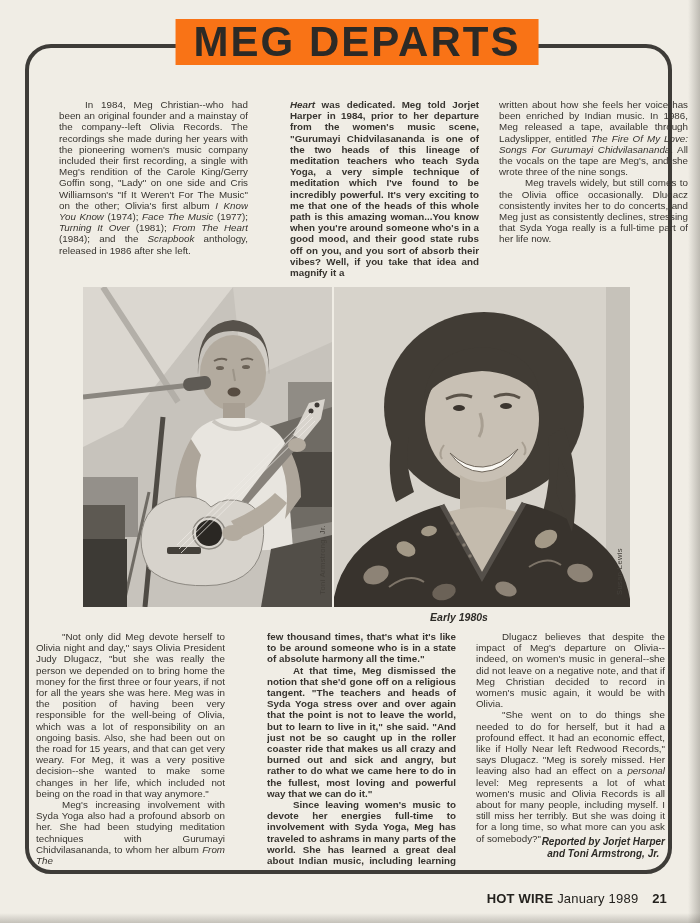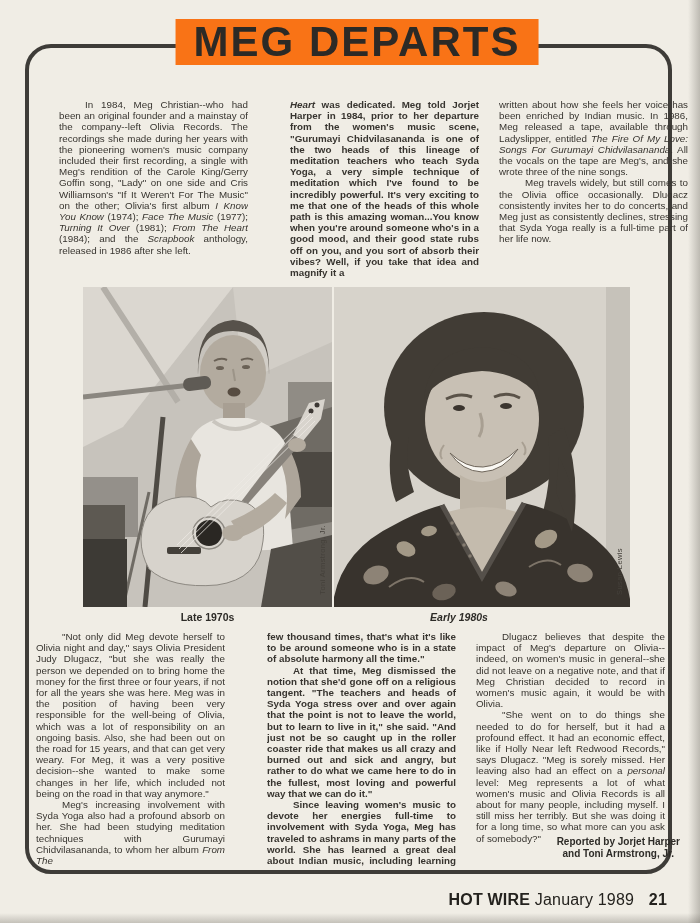--- a/index.html
+++ b/index.html
@@ -39,25 +39,25 @@
   }
   #credit-left{right:5px;bottom:12px;}
   #credit-right{right:6px;bottom:12px;}
   .caption{
     position:absolute;top:611px;font-weight:bold;font-size:10.5px;
     text-align:center;color:#2d2b27;z-index:2;
   }
   #cap-left{left:83px;width:249px;}
   #cap-right{left:334px;width:250px;font-style:italic;}
   .byline{
-    position:absolute;top:836px;right:20px;text-align:center;
-    font-weight:bold;font-size:10px;line-height:12px;color:#2d2b27;z-index:2;
+    position:absolute;top:836px;right:35px;text-align:center;
+    font-weight:bold;font-size:10px;line-height:12px;color:#2d2b27;z-index:2;font-style:italic;
   }
   .footer{
-    position:absolute;top:891px;right:33px;font-size:16px;color:#24221e;z-index:2;
+    position:absolute;top:891px;right:33px;font-size:13px;color:#24221e;z-index:2;
     letter-spacing:.2px;
   }
   .footer .b{font-weight:bold;}
   .footer .pn{font-weight:bold;margin-left:10px;}
   .edge-right{
     position:absolute;top:0;right:0;width:12px;height:100%;z-index:5;
     background:linear-gradient(to right,rgba(58,54,47,0),rgba(58,54,47,.28));
   }
   .edge-bottom{
     position:absolute;bottom:0;left:0;width:100%;height:10px;z-index:5;
@@ -165,21 +165,20 @@
       <path d="M195 280 q18 -12 32 -2" stroke="#7d7468" stroke-width="2" fill="none"></path>
       <circle cx="118" cy="236" r="1.8" fill="#857c70"></circle>
       <circle cx="124" cy="247" r="1.8" fill="#857c70"></circle>
       <circle cx="130" cy="258" r="1.8" fill="#857c70"></circle>
       <circle cx="136" cy="269" r="1.8" fill="#857c70"></circle>
       <path d="M225 170 Q245 205 238 245 Q230 225 222 205 Z" fill="#413c35"></path>
     </svg>
     <span class="credit" id="credit-right">Susan Lewis</span>
   </figure>
 
-  <div class="caption" id="cap-left">Late 1970s</div>
   <div class="caption" id="cap-right">Early 1980s</div>
 
   <div class="col bot-col" id="bc1">
     <p class="ind"><span>"Not only did Meg devote herself to Olivia night and day," says Olivia President Judy Dlugacz, "but she was really the person we depended on to bring home the money for the first three or four years, if not for all the years she was here. Meg was in the position of having been very responsible for the well-being of Olivia, which was a lot of responsibility on an ongoing basis. Also, she had been out on the road for 15 years, and that can get very weary. For Meg, it was a very positive decision--she wanted to make some changes in her life, which included not being on the road in that way anymore."</span></p>
     <p class="ind"><span>Meg's increasing involvement with Syda Yoga also had a profound absorb on her. She had been studying meditation techniques with Gurumayi Chidvilasananda, to whom her album </span><i>From The</i></p>
   </div>
   <div class="col bot-col" id="bc2">
     <p><span>few thousand times, that's what it's like to be around someone who is in a state of absolute harmony all the time."</span></p>
     <p class="ind"><span>At that time, Meg dismissed the notion that she'd gone off on a religious tangent. "The teachers and heads of Syda Yoga stress over and over again that the point is not to leave the world, but to learn to live in it," she said. "And just not be so caught up in the roller coaster ride that makes us all crazy and burned out and sick and angry, but rather to do what we came here to do in the fullest, most loving and powerful way that we can do it."</span></p>
     <p class="ind"><span>Since leaving women's music to devote her energies full-time to involvement with Syda Yoga, Meg has traveled to ashrams in many parts of the world. She has learned a great deal about Indian music, including learning to play many new instruments, and Dlugacz says Meg has</span></p>

